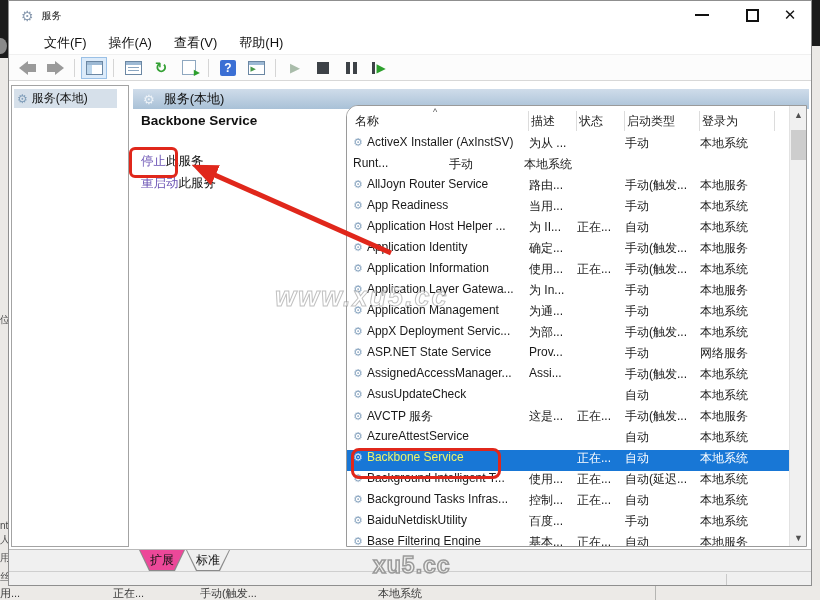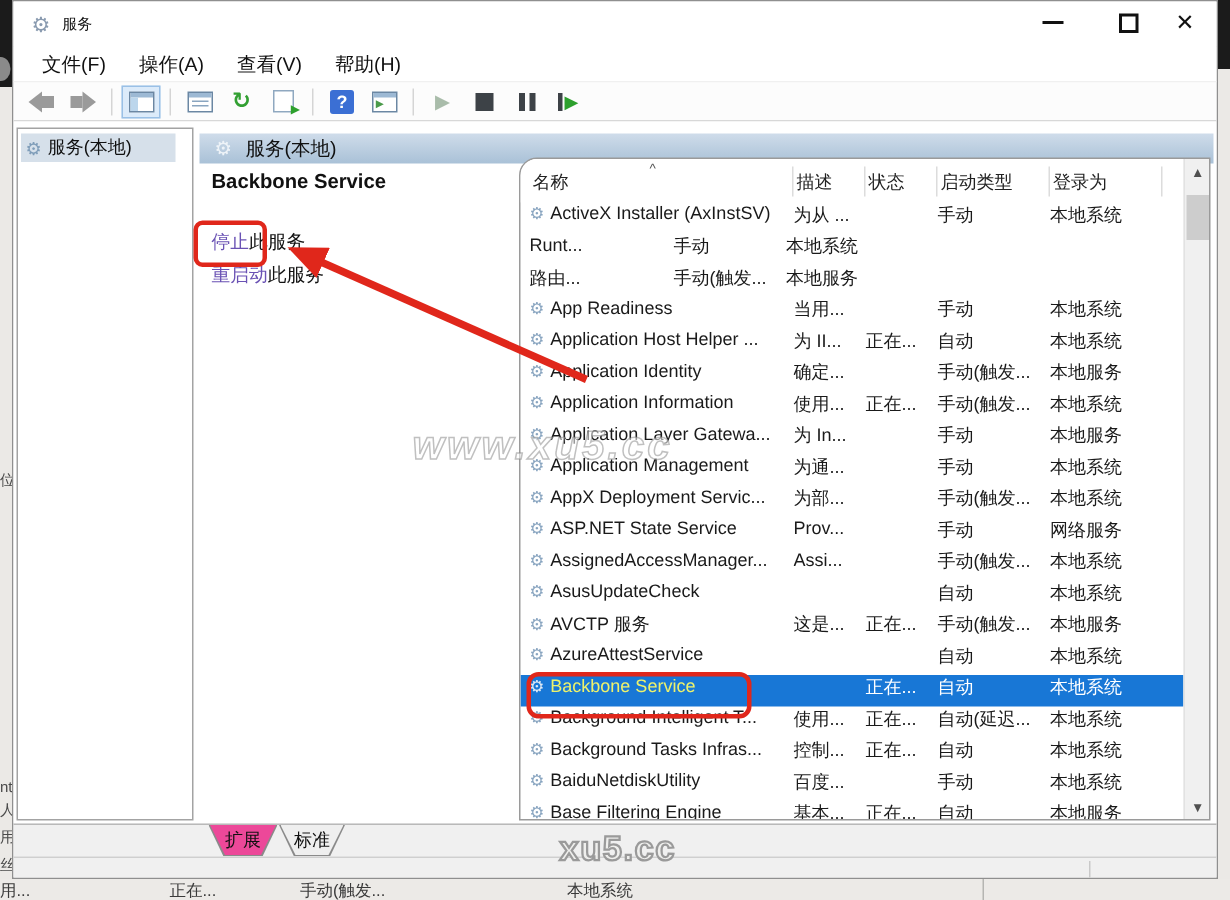--- a/index.html
+++ b/index.html
@@ -22,21 +22,21 @@
 
   .titlebar { position:absolute; left:0; top:0; right:0; height:30px; background:#fff; display:flex; align-items:center;}
   .titlebar .app-gear { font-size:14px; color:#8a9bb0; margin-left:12px;}
   .titlebar .title { font-size:10px; color:#111; margin-left:8px;}
   .wctrl { position:absolute; top:0; width:34px; height:28px; display:flex; align-items:center; justify-content:center;}
   .wc-min { right:92px;} .wc-max { right:42px;} .wc-close { right:4px;}
   .glyph-min { width:14px; height:0; border-top:2px solid #111;}
   .glyph-max { width:13px; height:13px; border:2px solid #111;}
   .glyph-close { font-size:15px; color:#111; font-weight:bold;}
 
-  .menubar { position:absolute; left:0; top:30px; right:0; height:24px; background:#fff; display:flex; align-items:center; padding-left:8px; border-bottom:1px solid #f0f0f0;}
+  .menubar { position:absolute; left:0; top:30px; right:0; height:24px; background:#fff; display:flex; align-items:center; padding-left:24px; border-bottom:1px solid #f0f0f0;}
   .menubar span { font-size:13px; color:#111; padding:2px 11px; }
 
   .toolbar { position:absolute; left:0; top:54px; right:0; height:26px; background:#fcfcfc; border-bottom:1px solid #d8d8d8; display:flex; align-items:center; padding-left:4px;}
   .tb-sep { width:1px; height:18px; background:#d5d5d5; margin:0 5px;}
   .tb-btn { height:22px; min-width:26px; display:flex; align-items:center; justify-content:center; margin:0 1px; border:1px solid transparent;}
   .tb-btn.hl { background:#dcebfa; border-color:#9ac0e6;}
   .nav-arrow { display:flex; align-items:center;}
   .nav-arrow .tri-l { width:0;height:0;border:7px solid transparent;border-right:9px solid #9a9a9a;border-left:none;}
   .nav-arrow .tri-r { width:0;height:0;border:7px solid transparent;border-left:9px solid #9a9a9a;border-right:none;}
   .nav-arrow .tail { width:8px; height:8px; background:#9a9a9a;}
@@ -253,20 +253,21 @@
             <span class="c w75">手动</span>
             <span class="c w75">本地系统</span>
           </div>
           <div class="trow">
             <span class="c w48">Runt...</span>
             <span class="c w48"></span>
             <span class="c w75">手动</span>
             <span class="c w75">本地系统</span>
           </div>
           <div class="trow">
+            <span class="c name"><span class="gear">⚙</span><span class="nm">AllJoyn Router Service</span></span>
             <span class="c w48">路由...</span>
             <span class="c w48"></span>
             <span class="c w75">手动(触发...</span>
             <span class="c w75">本地服务</span>
           </div>
           <div class="trow">
             <span class="c name"><span class="gear">⚙</span><span class="nm">App Readiness</span></span>
             <span class="c w48">当用...</span>
             <span class="c w48"></span>
             <span class="c w75">手动</span>

